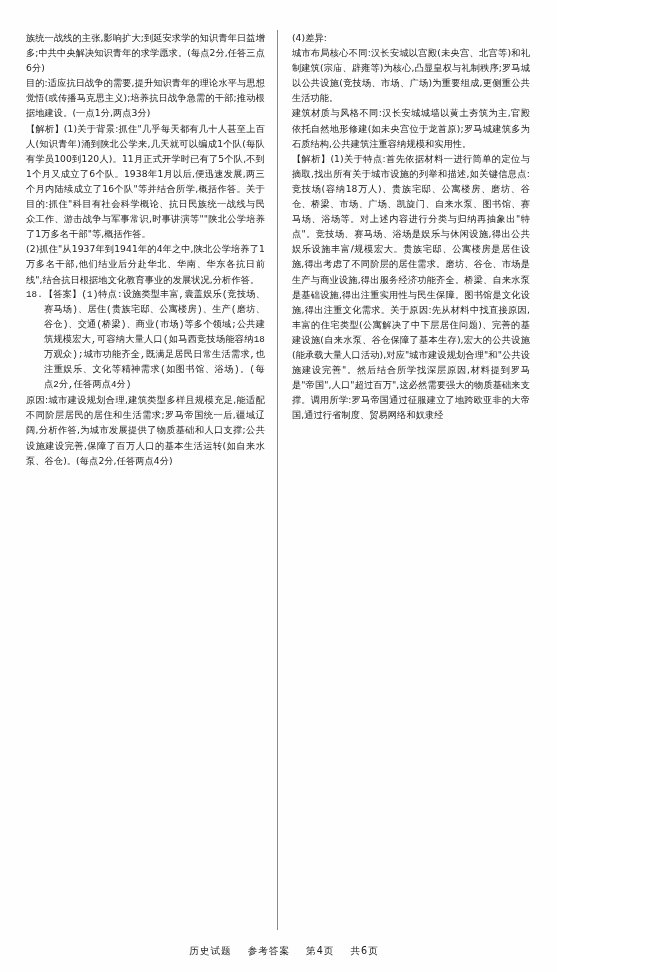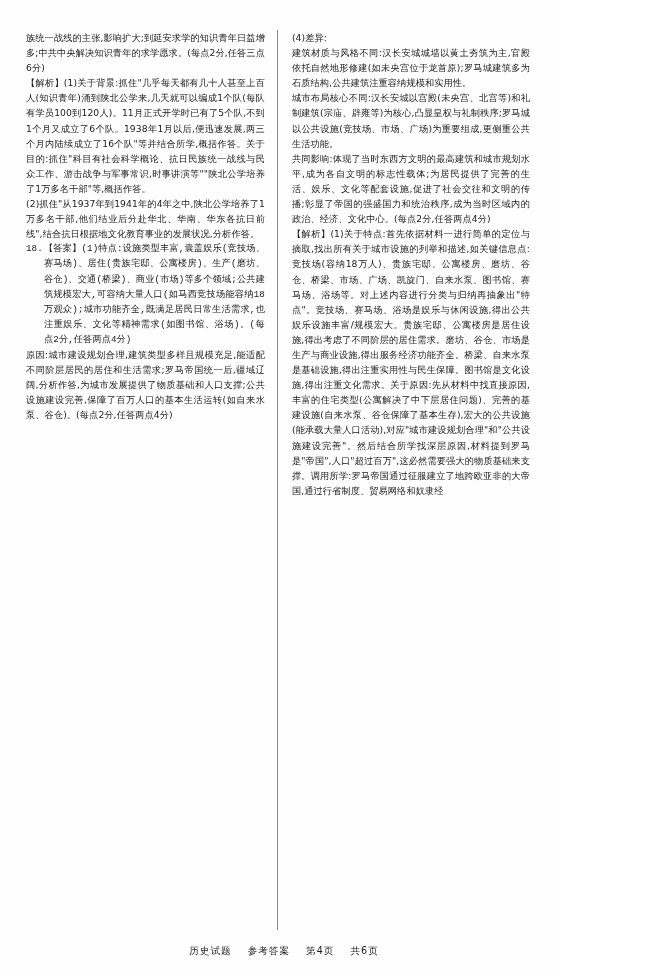--- a/index.html
+++ b/index.html
@@ -73,34 +73,34 @@
   }
 </style>
 </head>
 <body>
 
 <div class="page">
   <div class="columns">
 
     <div class="col left">
       <p class="para">族统一战线的主张,影响扩大;到延安求学的知识青年日益增多;中共中央解决知识青年的求学愿求。(每点2分,任答三点6分)</p>
+      <p class="para">目的:适应抗日战争的需要,提升知识青年的理论水平与思想觉悟(或传播马克思主义);培养抗日战争急需的干部;推动根据地建设。(一点1分,两点3分)</p>
       <p class="para">【解析】(1)关于背景:抓住"几乎每天都有几十人甚至上百人(知识青年)涌到陕北公学来,几天就可以编成1个队(每队有学员100到120人)。11月正式开学时已有了5个队,不到1个月又成立了6个队。1938年1月以后,便迅速发展,两三个月内陆续成立了16个队"等并结合所学,概括作答。关于目的:抓住"科目有社会科学概论、抗日民族统一战线与民众工作、游击战争与军事常识,时事讲演等""陕北公学培养了1万多名干部"等,概括作答。</p>
       <p class="para">(2)抓住"从1937年到1941年的4年之中,陕北公学培养了1万多名干部,他们结业后分赴华北、华南、华东各抗日前线",结合抗日根据地文化教育事业的发展状况,分析作答。</p>
       <div class="qnum-para">
         <span class="qnum">18.</span>
         <p class="para">【答案】(1)特点:设施类型丰富,囊盖娱乐(竞技场、赛马场)、居住(贵族宅邸、公寓楼房)、生产(磨坊、谷仓)、交通(桥梁)、商业(市场)等多个领域;公共建筑规模宏大,可容纳大量人口(如马西竞技场能容纳18万观众);城市功能齐全,既满足居民日常生活需求,也注重娱乐、文化等精神需求(如图书馆、浴场)。(每点2分,任答两点4分)</p>
       </div>
       <p class="para">原因:城市建设规划合理,建筑类型多样且规模充足,能适配不同阶层居民的居住和生活需求;罗马帝国统一后,疆域辽阔,分析作答,为城市发展提供了物质基础和人口支撑;公共设施建设完善,保障了百万人口的基本生活运转(如自来水泵、谷仓)。(每点2分,任答两点4分)</p>
     </div>
 
     <div class="col right">
       <p class="para">(4)差异:</p>
+      <p class="para">城市布局核心不同:汉长安城以宫殿(未央宫、北宫等)和礼制建筑(宗庙、辟雍等)为核心,凸显皇权与礼制秩序;罗马城以公共设施(竞技场、市场、广场)为重要组成,更侧重公共生活功能。</p>
       <p class="para">建筑材质与风格不同:汉长安城城墙以黄土夯筑为主,官殿依托自然地形修建(如未央宫位于龙首原);罗马城建筑多为石质结构,公共建筑注重容纳规模和实用性。</p>
-      <p class="para">城市布局核心不同:汉长安城以宫殿(未央宫、北宫等)和礼制建筑(宗庙、辟雍等)为核心,凸显皇权与礼制秩序;罗马城以公共设施(竞技场、市场、广场)为重要组成,更侧重公共生活功能。</p>
-      <p class="para">共同影响:体现了当时东西方文明的最高建筑和城市规划水平,成为各自文明的标志性载体;为居民提供了完善的生活、娱乐、文化等配套设施,促进了社会交往和文明的传播;彰显了帝国的强盛国力和统治秩序,成为当时区域内的政治、经济、文化中心。(每点2分,任答两点4分)</p>
       <p class="para">【解析】(1)关于特点:首先依据材料一进行简单的定位与摘取,找出所有关于城市设施的列举和描述,如关键信息点:竞技场(容纳18万人)、贵族宅邸、公寓楼房、磨坊、谷仓、桥梁、市场、广场、凯旋门、自来水泵、图书馆、赛马场、浴场等。对上述内容进行分类与归纳再抽象出"特点"。竞技场、赛马场、浴场是娱乐与休闲设施,得出公共娱乐设施丰富/规模宏大。贵族宅邸、公寓楼房是居住设施,得出考虑了不同阶层的居住需求。磨坊、谷仓、市场是生产与商业设施,得出服务经济功能齐全。桥梁、自来水泵是基础设施,得出注重实用性与民生保障。图书馆是文化设施,得出注重文化需求。关于原因:先从材料中找直接原因,丰富的住宅类型(公寓解决了中下层居住问题)、完善的基建设施(自来水泵、谷仓保障了基本生存),宏大的公共设施(能承载大量人口活动),对应"城市建设规划合理"和"公共设施建设完善"。然后结合所学找深层原因,材料提到罗马是"帝国",人口"超过百万",这必然需要强大的物质基础来支撑。调用所学:罗马帝国通过征服建立了地跨欧亚非的大帝国,通过行省制度、贸易网络和奴隶经</p>
     </div>
 
   </div>
 
   <div class="footer">
     <span>历史试题</span>
     <span>参考答案</span>
     <span>第4页</span>
     <span>共6页</span>

